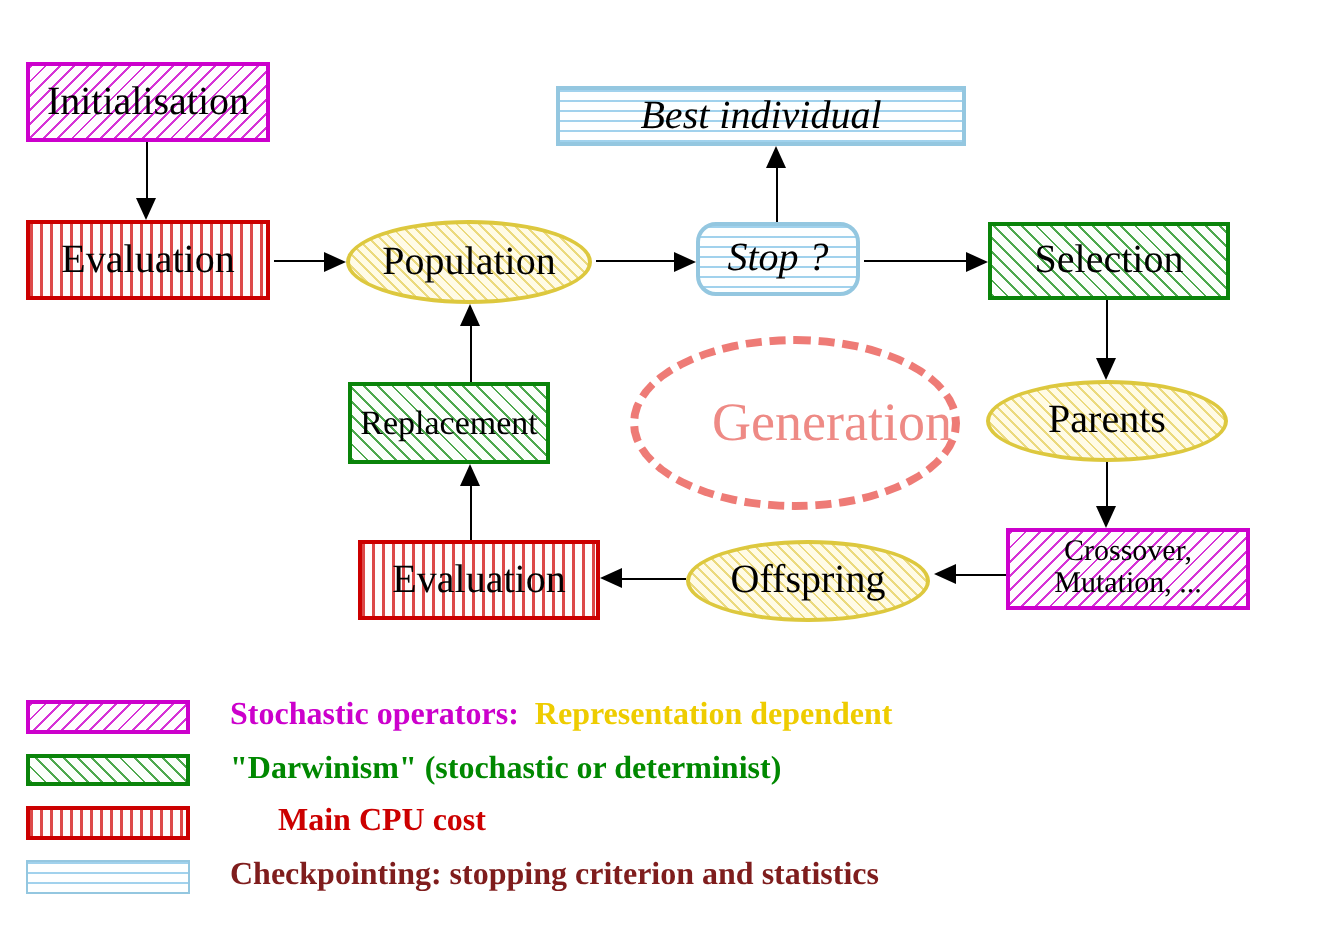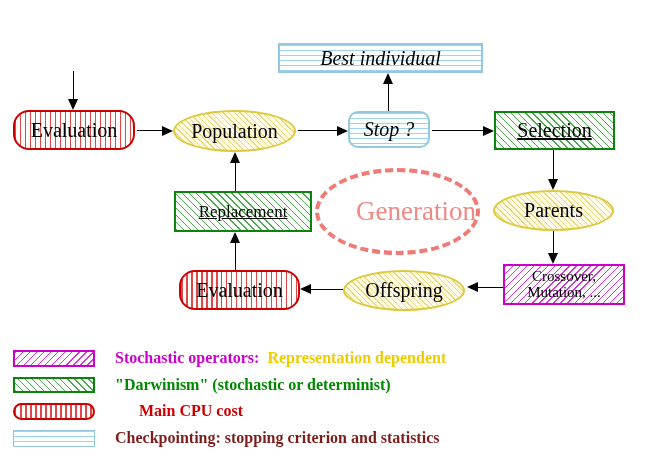--- a/index.html
+++ b/index.html
@@ -13,26 +13,24 @@
     color:#000; text-align:center; line-height:1.05; white-space:nowrap;
   }
   
   .hatch-magenta {
     background-color:#fffdff;
     background-image:repeating-linear-gradient(135deg, rgba(204,0,204,.8) 0px, rgba(204,0,204,.8) 1px, transparent 1px, transparent 5px);
   }
   .hatch-green {
     background-color:#fcfffc;
     background-image:repeating-linear-gradient(45deg, rgba(20,140,20,.75) 0px, rgba(20,140,20,.75) 1px, transparent 1px, transparent 5px);
-    text-decoration:underline;
   }
   .stripes-red {
     background-color:#fffcfc;
     background-image:repeating-linear-gradient(90deg, rgba(215,40,40,.85) 0px, rgba(215,40,40,.85) 1.5px, transparent 1.5px, transparent 5px);
-    border-radius:16px;
   }
   .stripes-cyan {
     background-color:#fdffff;
     background-image:repeating-linear-gradient(180deg, rgba(150,205,235,.9) 0px, rgba(150,205,235,.9) 1px, transparent 1px, transparent 5px);
     font-style:italic;
   }
   .hatch-yellow {
     background-color:#fffbe6;
     background-image:repeating-linear-gradient(45deg, rgba(225,200,70,.65) 0px, rgba(225,200,70,.65) 1px, transparent 1px, transparent 4px);
   }
@@ -40,21 +38,21 @@
   #node-initialisation { left:13px;  top:31px;  width:122px; height:40px; border:2px solid #cc00cc; font-size:20px; }
   #node-evaluation-top { left:13px;  top:110px; width:122px; height:40px; border:2px solid #cc0000; font-size:20px; }
   #node-population     { left:173px; top:110px; width:123px; height:42px; border:2px solid #ddc83e; border-radius:50%; font-size:20px; }
   #node-stop           { left:348px; top:111px; width:82px;  height:37px; border:2px solid #94c7e0; border-radius:10px; font-size:20px; }
   #node-best-individual{ left:278px; top:43px;  width:205px; height:30px; border:2px solid #94c7e0; font-size:20px; }
   #node-selection      { left:494px; top:111px; width:121px; height:39px; border:2px solid #0a840a; font-size:20px; }
   #node-parents        { left:493px; top:190px; width:121px; height:41px; border:2px solid #ddc83e; border-radius:50%; font-size:20px; }
   #node-crossover      { left:503px; top:264px; width:122px; height:41px; border:2px solid #cc00cc; font-size:15px; }
   #node-offspring      { left:343px; top:270px; width:122px; height:41px; border:2px solid #ddc83e; border-radius:50%; font-size:20px; }
   #node-evaluation-bot { left:179px; top:270px; width:121px; height:40px; border:2px solid #cc0000; font-size:20px; }
-  #node-replacement    { left:174px; top:191px; width:138px; height:41px; border:2px solid #0a840a; font-size:17px;text-align:right; }
+  #node-replacement    { left:174px; top:191px; width:101px; height:41px; border:2px solid #0a840a; font-size:17px;text-align:right; }
   #node-generation     { left:315px; top:168px; width:165px; height:87px; border:4px dashed #ee7b76; border-radius:50%;
                          color:#ee8a85; font-size:27px; background:transparent;justify-content:flex-end; }
   #node-crossover .two-line span { display:block; }
   
   .aline { position:absolute; background:#000; }
   .ahead { position:absolute; width:0; height:0; }
   .ahead.right { border-top:5px solid transparent; border-bottom:5px solid transparent; border-left:11px solid #000; }
   .ahead.left  { border-top:5px solid transparent; border-bottom:5px solid transparent; border-right:11px solid #000; }
   .ahead.up    { border-left:5px solid transparent; border-right:5px solid transparent; border-bottom:11px solid #000; }
   .ahead.down  { border-left:5px solid transparent; border-right:5px solid transparent; border-top:11px solid #000; }
@@ -69,20 +67,23 @@
   #legtext-stochastic .part2 { color:#eecc00; margin-left:8px; }
   #legtext-darwinism  { top:376px; color:#008800; }
   #legtext-cpu        { top:402px; color:#cc0000;margin-left:24px; }
   #legtext-checkpoint { top:429px; color:#7f1d1d; }
 </style>
 </head>
 <body>
 
 <div id="canvas">
 
+  <div class="node hatch-magenta" id="node-initialisation">
+    <span>Initialisation</span>
+  </div>
 
   <div class="node stripes-red" id="node-evaluation-top">
     <span>Evaluation</span>
   </div>
 
   <div class="node hatch-yellow" id="node-population">
     <span>Population</span>
   </div>
 
   <div class="node stripes-cyan" id="node-stop">

